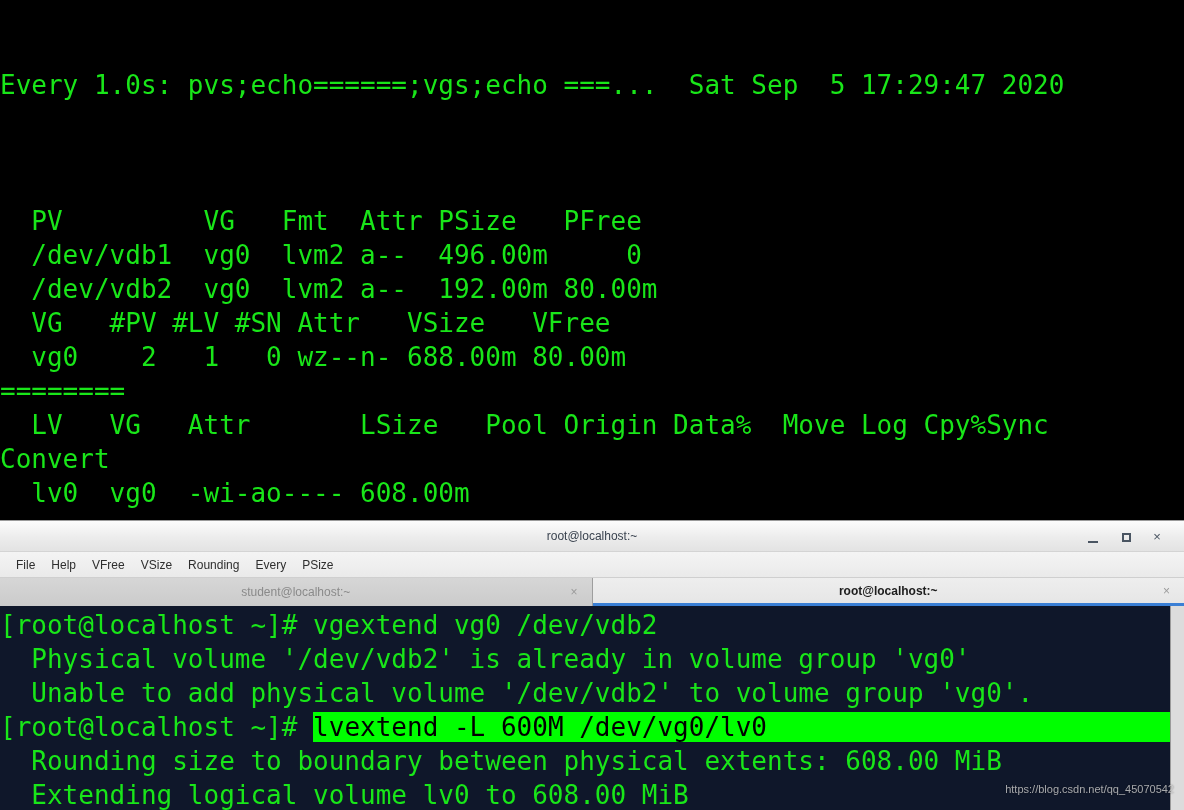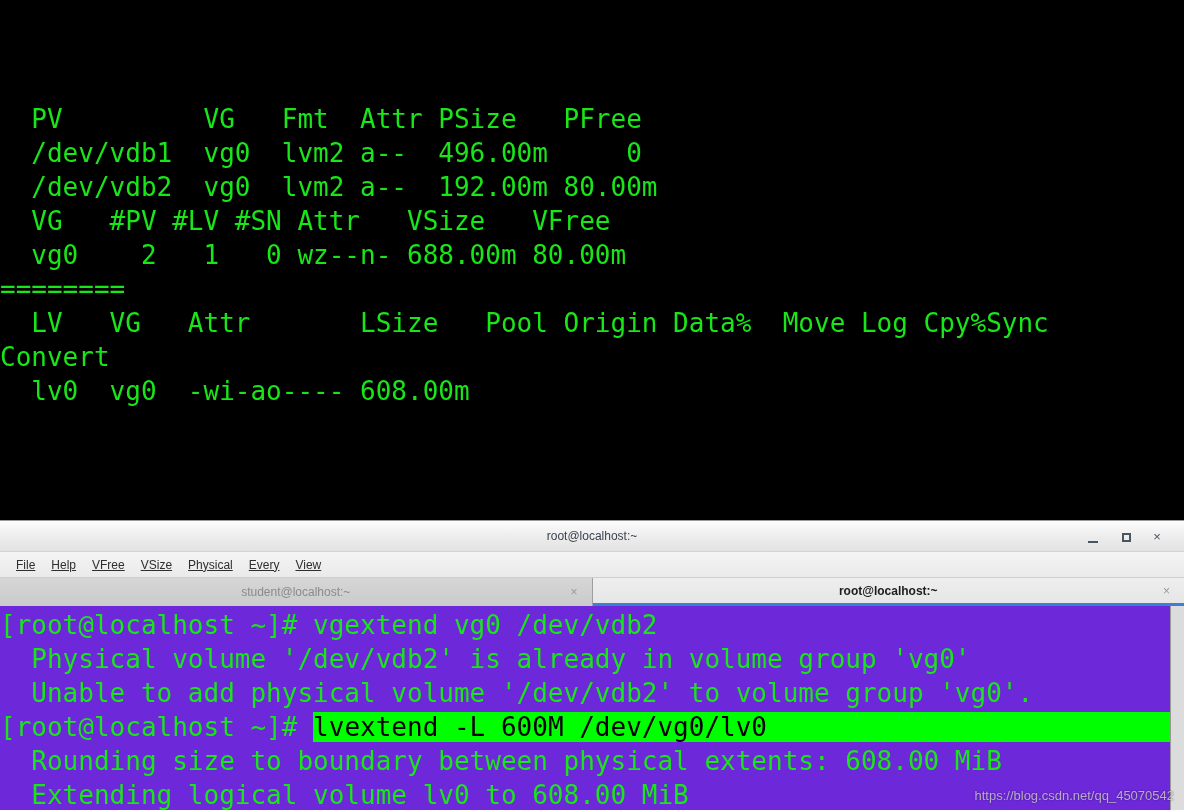--- a/index.html
+++ b/index.html
@@ -117,21 +117,20 @@
     display: flex;
     align-items: center;
   }
   .menu-item {
     font-size: 12px;
     color: #2e2e2e;
     padding: 2px 8px;
     cursor: default;
     font-family: "Liberation Sans", sans-serif;
     white-space: nowrap;
-    text-decoration: underline;
   }
 
   #tabbar {
     height: 28px;
     background: #b9b9b9;
     display: flex;
     box-sizing: border-box;
     overflow: hidden;
   }
   .tab {
@@ -172,21 +171,21 @@
     font-size: 12px;
     color: #9b9b9b;
     cursor: pointer;
     font-weight: normal;
     font-family: "Liberation Sans", sans-serif;
   }
 
   #gnome-term-body {
     position: relative;
     height: 205px;
-    background: #6d28d9;
+    background: #0f172a;
     overflow: hidden;
   }
   #gnome-term-text {
     position: absolute;
     left: 0;
     top: 0;
     right: 14px;
     color: #19e619;
     font-family: "DejaVu Sans Mono", "Liberation Mono", monospace;
     font-size: 26px;
@@ -215,56 +214,57 @@
     left: 1px;
     top: 0px;
     width: 12px;
     height: 205px;
     background: #dcdcdc;
   }
 
   #watermark {
     position: absolute;
     right: 10px;
-    bottom: 8px;
-    font-size: 13px;
+    bottom: 16px;
+    font-size: 11px;
     color: #c9c9c9;
     opacity: 0.82;
     font-family: "Liberation Sans", sans-serif;
     white-space: nowrap;
     pointer-events: none;
     text-shadow: 0 0 2px rgba(0,0,0,0.6);
   }
 </style>
 </head>
 <body>
 
 <div id="screen">
 
   <div id="watch-term">
+    <div class="line">Every 1.0s: pvs;echo======;vgs;echo ===...  Sat Sep  5 17:29:47 2020</div>
     <div id="watch-lines"><div class="line"></div><div class="line">  PV         VG   Fmt  Attr PSize   PFree</div><div class="line">  /dev/vdb1  vg0  lvm2 a--  496.00m     0</div><div class="line">  /dev/vdb2  vg0  lvm2 a--  192.00m 80.00m</div><div class="line">  VG   #PV #LV #SN Attr   VSize   VFree</div><div class="line">  vg0    2   1   0 wz--n- 688.00m 80.00m</div><div class="line">========</div><div class="line">  LV   VG   Attr       LSize   Pool Origin Data%  Move Log Cpy%Sync</div><div class="line">Convert</div><div class="line">  lv0  vg0  -wi-ao---- 608.00m</div><div class="line"></div></div>
   </div>
 
   <div id="gnome-window">
 
     <div id="titlebar">
       <div id="window-title">root@localhost:~</div>
       <div class="win-btn" id="btn-min"><span class="glyph-min"></span></div>
       <div class="win-btn" id="btn-max"><span class="glyph-max"></span></div>
       <div class="win-btn" id="btn-close">×</div>
     </div>
 
     <div id="menubar">
         <div class="menu-item">File</div>
         <div class="menu-item">Help</div>
         <div class="menu-item">VFree</div>
         <div class="menu-item">VSize</div>
-        <div class="menu-item">Physical</div>
+        <div class="menu-item">Rounding</div>
         <div class="menu-item">Every</div>
-        <div class="menu-item">View</div>
+        <div class="menu-item">PSize</div>
       </div>
 
     <div id="tabbar">
         <div class="tab inactive">
           <span class="tab-label">student@localhost:~</span>
           <span class="tab-close">×</span>
         </div>
         <div class="tab active">
           <span class="tab-label">root@localhost:~</span>
           <span class="tab-close">×</span>

